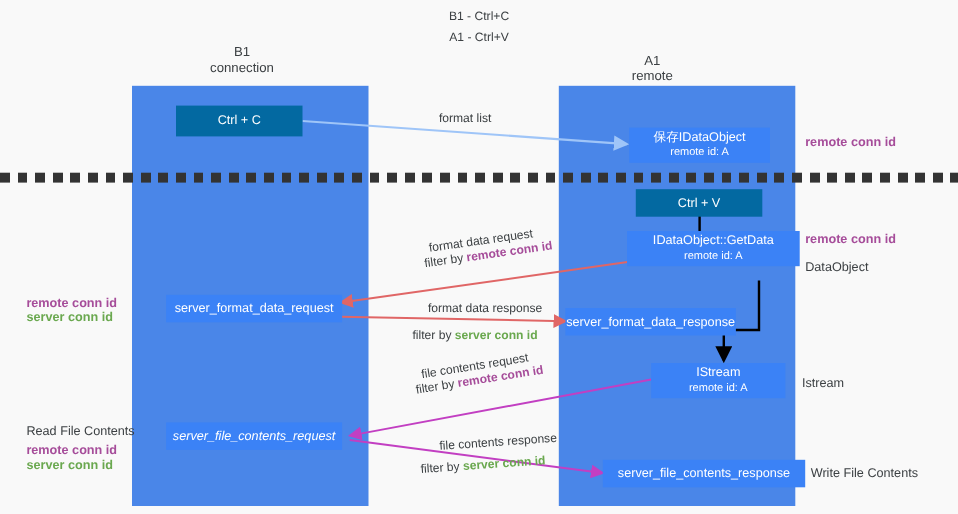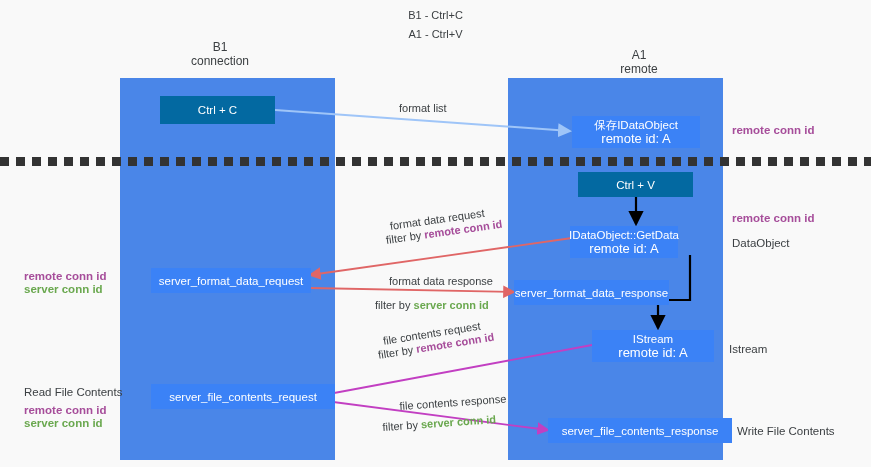--- a/index.html
+++ b/index.html
@@ -35,21 +35,21 @@
   }
 
   
   .box{
     display:flex;flex-direction:column;align-items:center;justify-content:center;
     text-align:center;color:#ffffff;font-size:11.5px;line-height:14px;
     box-sizing:border-box;
   }
   .box.green{background:#0369a1;}
   .box.orange{background:#3b82f6;}
-  .box .l2{font-size:13px;text-align:center;}
+  .box .l2{font-size:10px;text-align:center;}
 
   
   .lbl{font-size:11.5px;line-height:14px;}
   .lbl.dark{color:#3c4043;}
   .lbl.purple{color:#a64d9a;font-weight:bold;}
   .lbl.green{color:#6aa84f;font-weight:bold;}
 
   .flowlbl{font-size:11px;color:#3c4043;line-height:14px;white-space:nowrap;}
   .flowlbl .pk{color:#a64d9a;font-weight:bold;}
   .flowlbl .gr{color:#6aa84f;font-weight:bold;}
@@ -64,21 +64,21 @@
 
   <div class="abs title">
     <div>B1 - Ctrl+C</div>
     <div>A1 - Ctrl+V</div>
   </div>
 
   <div class="abs colhead" style="left:140px;top:40px;width:160px;text-align:center;">
     <div>B1</div>
     <div>connection</div>
   </div>
-  <div class="abs colhead" style="left:559px;top:48px;width:160px;">
+  <div class="abs colhead" style="left:513px;top:48px;width:160px;">
     <div>A1</div>
     <div>remote</div>
   </div>
 
   <div class="abs lane" style="left:120px;top:78px;width:215px;height:382px;"></div>
   <div class="abs lane" style="left:508px;top:78px;width:215px;height:382px;"></div>
 
   <svg class="overlay">
     <defs>
       <marker id="ah-blue" markerWidth="7" markerHeight="7" refX="6" refY="3.5" orient="auto">
@@ -120,39 +120,39 @@
 
   <div class="abs box orange" style="left:572px;top:116px;width:128px;height:32px;">
     <div>保存IDataObject</div>
     <div class="l2">remote id: A</div>
   </div>
 
   <div class="abs box green" style="left:578px;top:172px;width:115px;height:25px;">
     <div>Ctrl + V</div>
   </div>
 
-  <div class="abs box orange" style="left:570px;top:226px;width:108px;height:32px;">
+  <div class="abs box orange" style="left:570px;top:210px;width:157px;height:32px;">
     <div>IDataObject::GetData</div>
     <div class="l2">remote id: A</div>
   </div>
 
   <div class="abs box orange" style="left:151px;top:268px;width:160px;height:25px;">
     <div>server_format_data_request</div>
   </div>
 
   <div class="abs box orange" style="left:514px;top:280px;width:155px;height:25px;">
     <div>server_format_data_response</div>
   </div>
 
   <div class="abs box orange" style="left:592px;top:330px;width:122px;height:32px;">
     <div>IStream</div>
     <div class="l2">remote id: A</div>
   </div>
 
-  <div class="abs box orange" style="left:151px;top:384px;width:184px;height:25px;">
+  <div class="abs box orange" style="left:151px;top:384px;width:160px;height:25px;font-style:italic;">
     <div>server_file_contents_request</div>
   </div>
 
   <div class="abs box orange" style="left:548px;top:418px;width:184px;height:25px;">
     <div>server_file_contents_response</div>
   </div>
 
   <div class="abs flowlbl" style="left:399px;top:101px;">format list</div>
 
   <div class="abs flowlbl" style="left:389px;top:219px;transform:rotate(-8deg);transform-origin:left top;">format data request</div>

